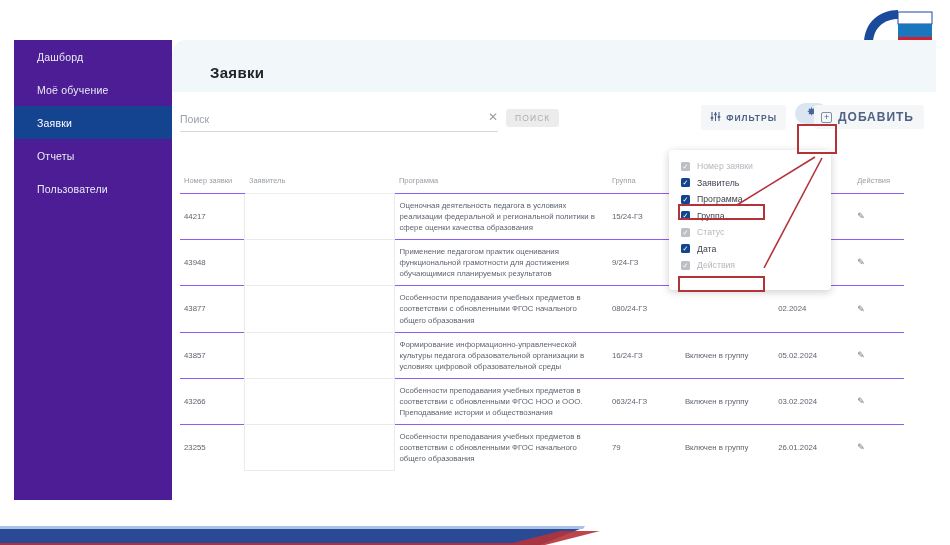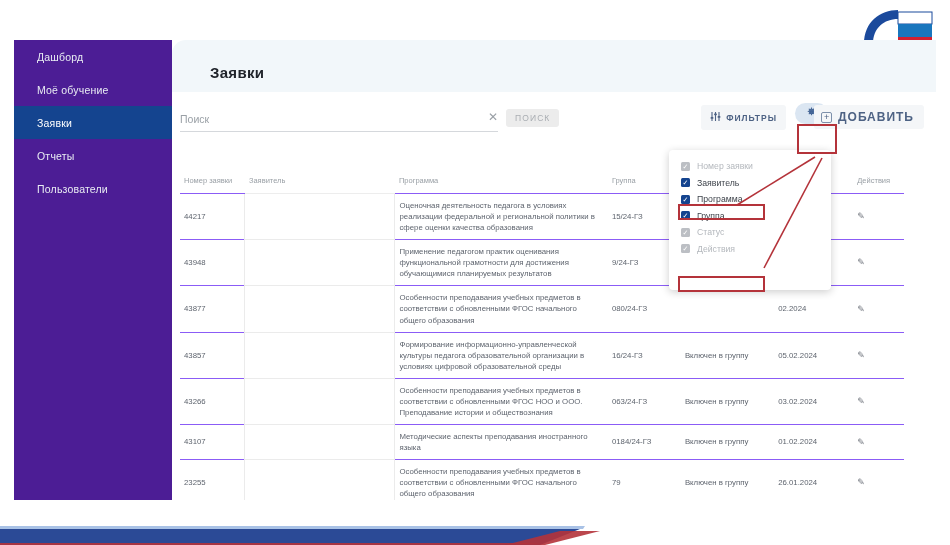--- a/index.html
+++ b/index.html
@@ -280,29 +280,20 @@
           <tr>
             <td class="num">43266</td>
             <td class="applicant"></td>
             <td>Особенности преподавания учебных предметов в соответствии с обновленными ФГОС НОО и ООО. Преподавание истории и обществознания</td>
             <td>063/24-ГЗ</td>
             <td>Включен в группу</td>
             <td>03.02.2024</td>
             <td><span class="pencil">✎</span></td>
           </tr>
           <tr>
-            <td class="num">43107</td>
-            <td class="applicant"></td>
-            <td>Методические аспекты преподавания иностранного языка</td>
-            <td>0184/24-ГЗ</td>
-            <td>Включен в группу</td>
-            <td>01.02.2024</td>
-            <td><span class="pencil">✎</span></td>
-          </tr>
-          <tr>
             <td class="num">23255</td>
             <td class="applicant"></td>
             <td>Особенности преподавания учебных предметов в соответствии с обновленными ФГОС начального общего образования</td>
             <td>79</td>
             <td>Включен в группу</td>
             <td>26.01.2024</td>
             <td><span class="pencil">✎</span></td>
           </tr>
 
         </tbody>
@@ -322,20 +313,24 @@
         <span class="cbx on">✓</span>
         <span class="dd-lbl">Программа</span>
       </div>
       <div class="dd-item">
         <span class="cbx on">✓</span>
         <span class="dd-lbl">Группа</span>
       </div>
       <div class="dd-item dis">
         <span class="cbx disabled">✓</span>
         <span class="dd-lbl">Статус</span>
+      </div>
+      <div class="dd-item">
+        <span class="cbx on">✓</span>
+        <span class="dd-lbl">Дата</span>
       </div>
       <div class="dd-item dis">
         <span class="cbx disabled">✓</span>
         <span class="dd-lbl">Действия</span>
       </div>
     </div>
   </div>
 
   <svg class="ann-svg">
     <line x1="737" y1="205" x2="815" y2="157" stroke="#b4333a" stroke-width="1.6"></line>

